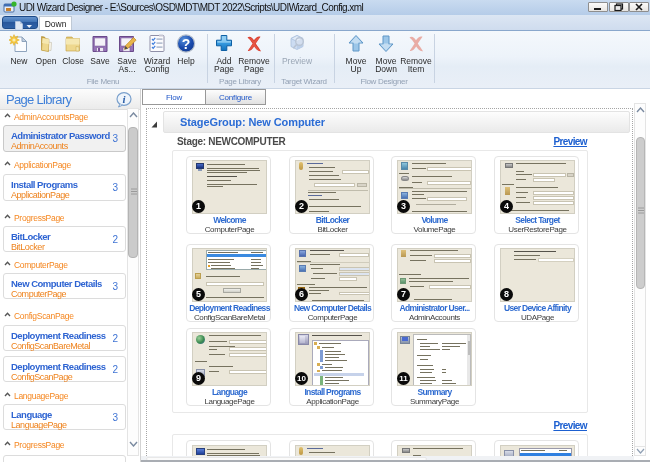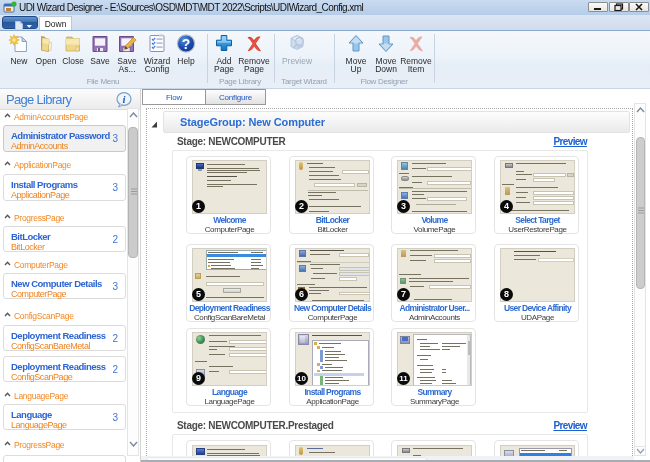--- a/index.html
+++ b/index.html
@@ -309,21 +309,20 @@
 <div class="abs mtab" id="mtab-conf">Configure</div>
 <div class="abs" id="canvas">
   <div id="dotted"></div>
   <svg style="position:absolute;left:10px;top:16px" width="7" height="7" viewBox="0 0 7 7">
       <path d="M6 0.5 V6.5 H0.5 z" fill="#3c3c3c"></path>
     </svg>
   <div id="sghdr">StageGroup: New Computer</div>
   <div class="stage-lbl" style="top:31px;">Stage: NEWCOMPUTER</div>
   <div class="preview" style="top:31px; right:47px;">Preview</div>
   <div class="grid" id="grid1" style="top:45px; height:263px;"></div>
-  <div class="stage-lbl" style="top:315px;">Stage: NEWCOMPUTER.Prestaged</div>
   <div class="preview" style="top:315px; right:47px;">Preview</div>
   <div class="grid" id="grid2" style="top:329px; height:80px;"></div>
 
   <div class="cell" style="left:45px;top:51px">
     <div class="thumb">
       <div style="position:absolute;left:3px;top:2px;width:8px;height:6px;background:linear-gradient(#4a6cc8,#16307e);border:1px solid #24386e"></div>
       <div style="position:absolute;left:5px;top:8px;width:4px;height:2px;background:#8a9ab8"></div>
       <div class="tl" style="left:14px;top:3px;width:38px"></div>
       <div class="tl" style="left:14px;top:7px;width:52px"></div>
       <div class="tl" style="left:14px;top:9px;width:53px"></div>

